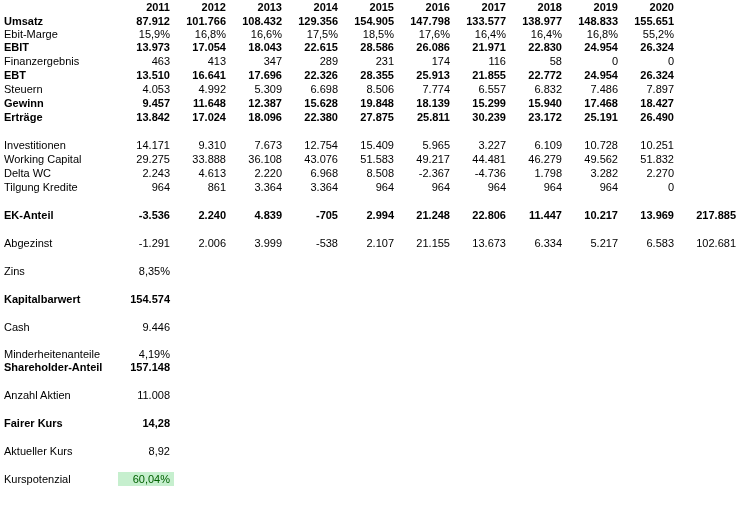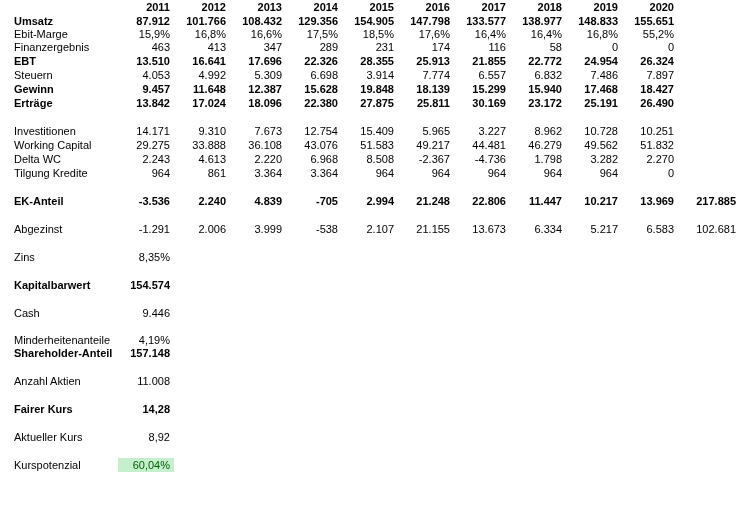--- a/index.html
+++ b/index.html
@@ -23,21 +23,21 @@
   td {
     height: 14px;
     line-height: 14px;
     padding: 0;
     white-space: nowrap;
     overflow: hidden;
     vertical-align: middle;
   }
   td.label {
     text-align: left;
-    padding-left: 14px;
+    padding-left: 4px;
   }
   td.val {
     text-align: right;
     padding-right: 4px;
   }
   tr.bold td {
     font-weight: 700;
   }
   tr.small td {
     font-size: 11px;
@@ -102,20 +102,34 @@
         <td class="val">16,6%</td>
         <td class="val">17,5%</td>
         <td class="val">18,5%</td>
         <td class="val">17,6%</td>
         <td class="val">16,4%</td>
         <td class="val">16,4%</td>
         <td class="val">16,8%</td>
         <td class="val">55,2%</td>
         <td class="val"></td>
       </tr>
+      <tr class="bold">
+        <td class="label">EBIT</td>
+        <td class="val">13.973</td>
+        <td class="val">17.054</td>
+        <td class="val">18.043</td>
+        <td class="val">22.615</td>
+        <td class="val">28.586</td>
+        <td class="val">26.086</td>
+        <td class="val">21.971</td>
+        <td class="val">22.830</td>
+        <td class="val">24.954</td>
+        <td class="val">26.324</td>
+        <td class="val"></td>
+      </tr>
       <tr class="normal">
         <td class="label">Finanzergebnis</td>
         <td class="val">463</td>
         <td class="val">413</td>
         <td class="val">347</td>
         <td class="val">289</td>
         <td class="val">231</td>
         <td class="val">174</td>
         <td class="val">116</td>
         <td class="val">58</td>
@@ -136,21 +150,21 @@
         <td class="val">24.954</td>
         <td class="val">26.324</td>
         <td class="val"></td>
       </tr>
       <tr class="normal">
         <td class="label">Steuern</td>
         <td class="val">4.053</td>
         <td class="val">4.992</td>
         <td class="val">5.309</td>
         <td class="val">6.698</td>
-        <td class="val">3.914</td>
+        <td class="val">8.506</td>
         <td class="val">7.774</td>
         <td class="val">6.557</td>
         <td class="val">6.832</td>
         <td class="val">7.486</td>
         <td class="val">7.897</td>
         <td class="val"></td>
       </tr>
       <tr class="bold">
         <td class="label">Gewinn</td>
         <td class="val">9.457</td>
@@ -166,39 +180,39 @@
         <td class="val"></td>
       </tr>
       <tr class="bold">
         <td class="label">Erträge</td>
         <td class="val">13.842</td>
         <td class="val">17.024</td>
         <td class="val">18.096</td>
         <td class="val">22.380</td>
         <td class="val">27.875</td>
         <td class="val">25.811</td>
-        <td class="val">30.169</td>
+        <td class="val">30.239</td>
         <td class="val">23.172</td>
         <td class="val">25.191</td>
         <td class="val">26.490</td>
         <td class="val"></td>
       </tr>
       <tr class="spacer">
         <td class="label" colspan="12"></td>
       </tr>
       <tr class="normal">
         <td class="label">Investitionen</td>
         <td class="val">14.171</td>
         <td class="val">9.310</td>
         <td class="val">7.673</td>
         <td class="val">12.754</td>
         <td class="val">15.409</td>
         <td class="val">5.965</td>
         <td class="val">3.227</td>
-        <td class="val">8.962</td>
+        <td class="val">6.109</td>
         <td class="val">10.728</td>
         <td class="val">10.251</td>
         <td class="val"></td>
       </tr>
       <tr class="normal">
         <td class="label">Working Capital</td>
         <td class="val">29.275</td>
         <td class="val">33.888</td>
         <td class="val">36.108</td>
         <td class="val">43.076</td>

